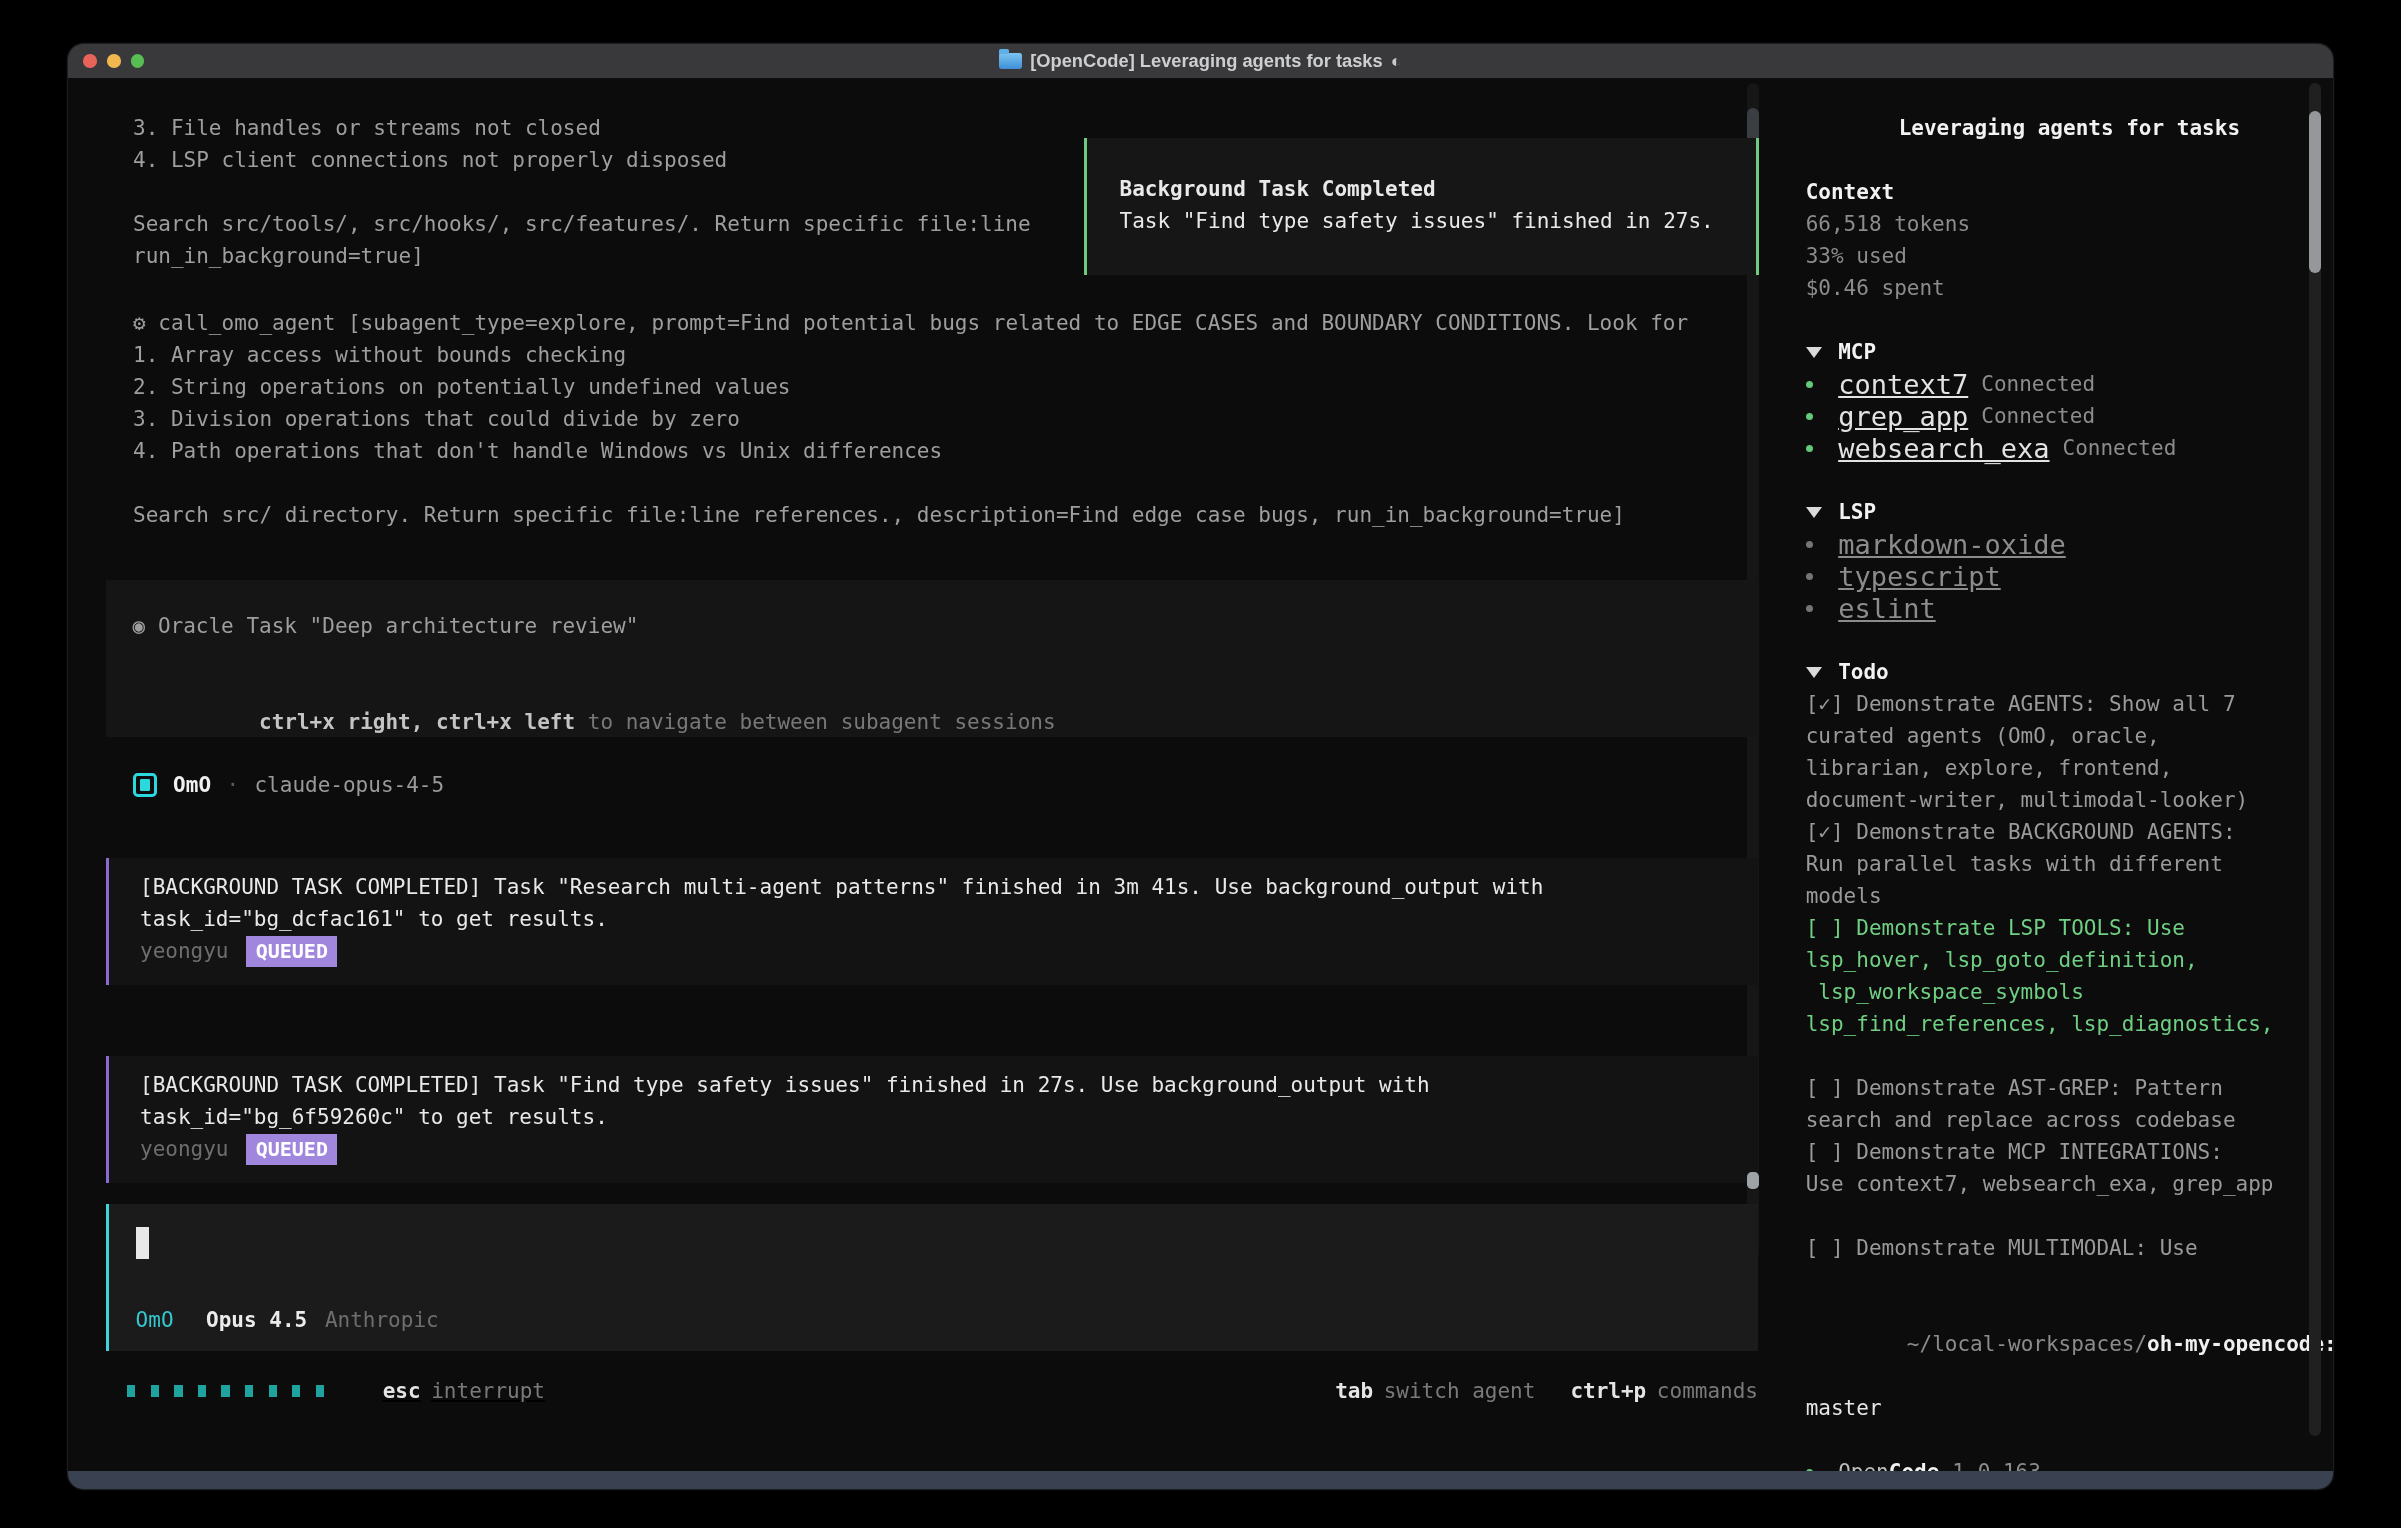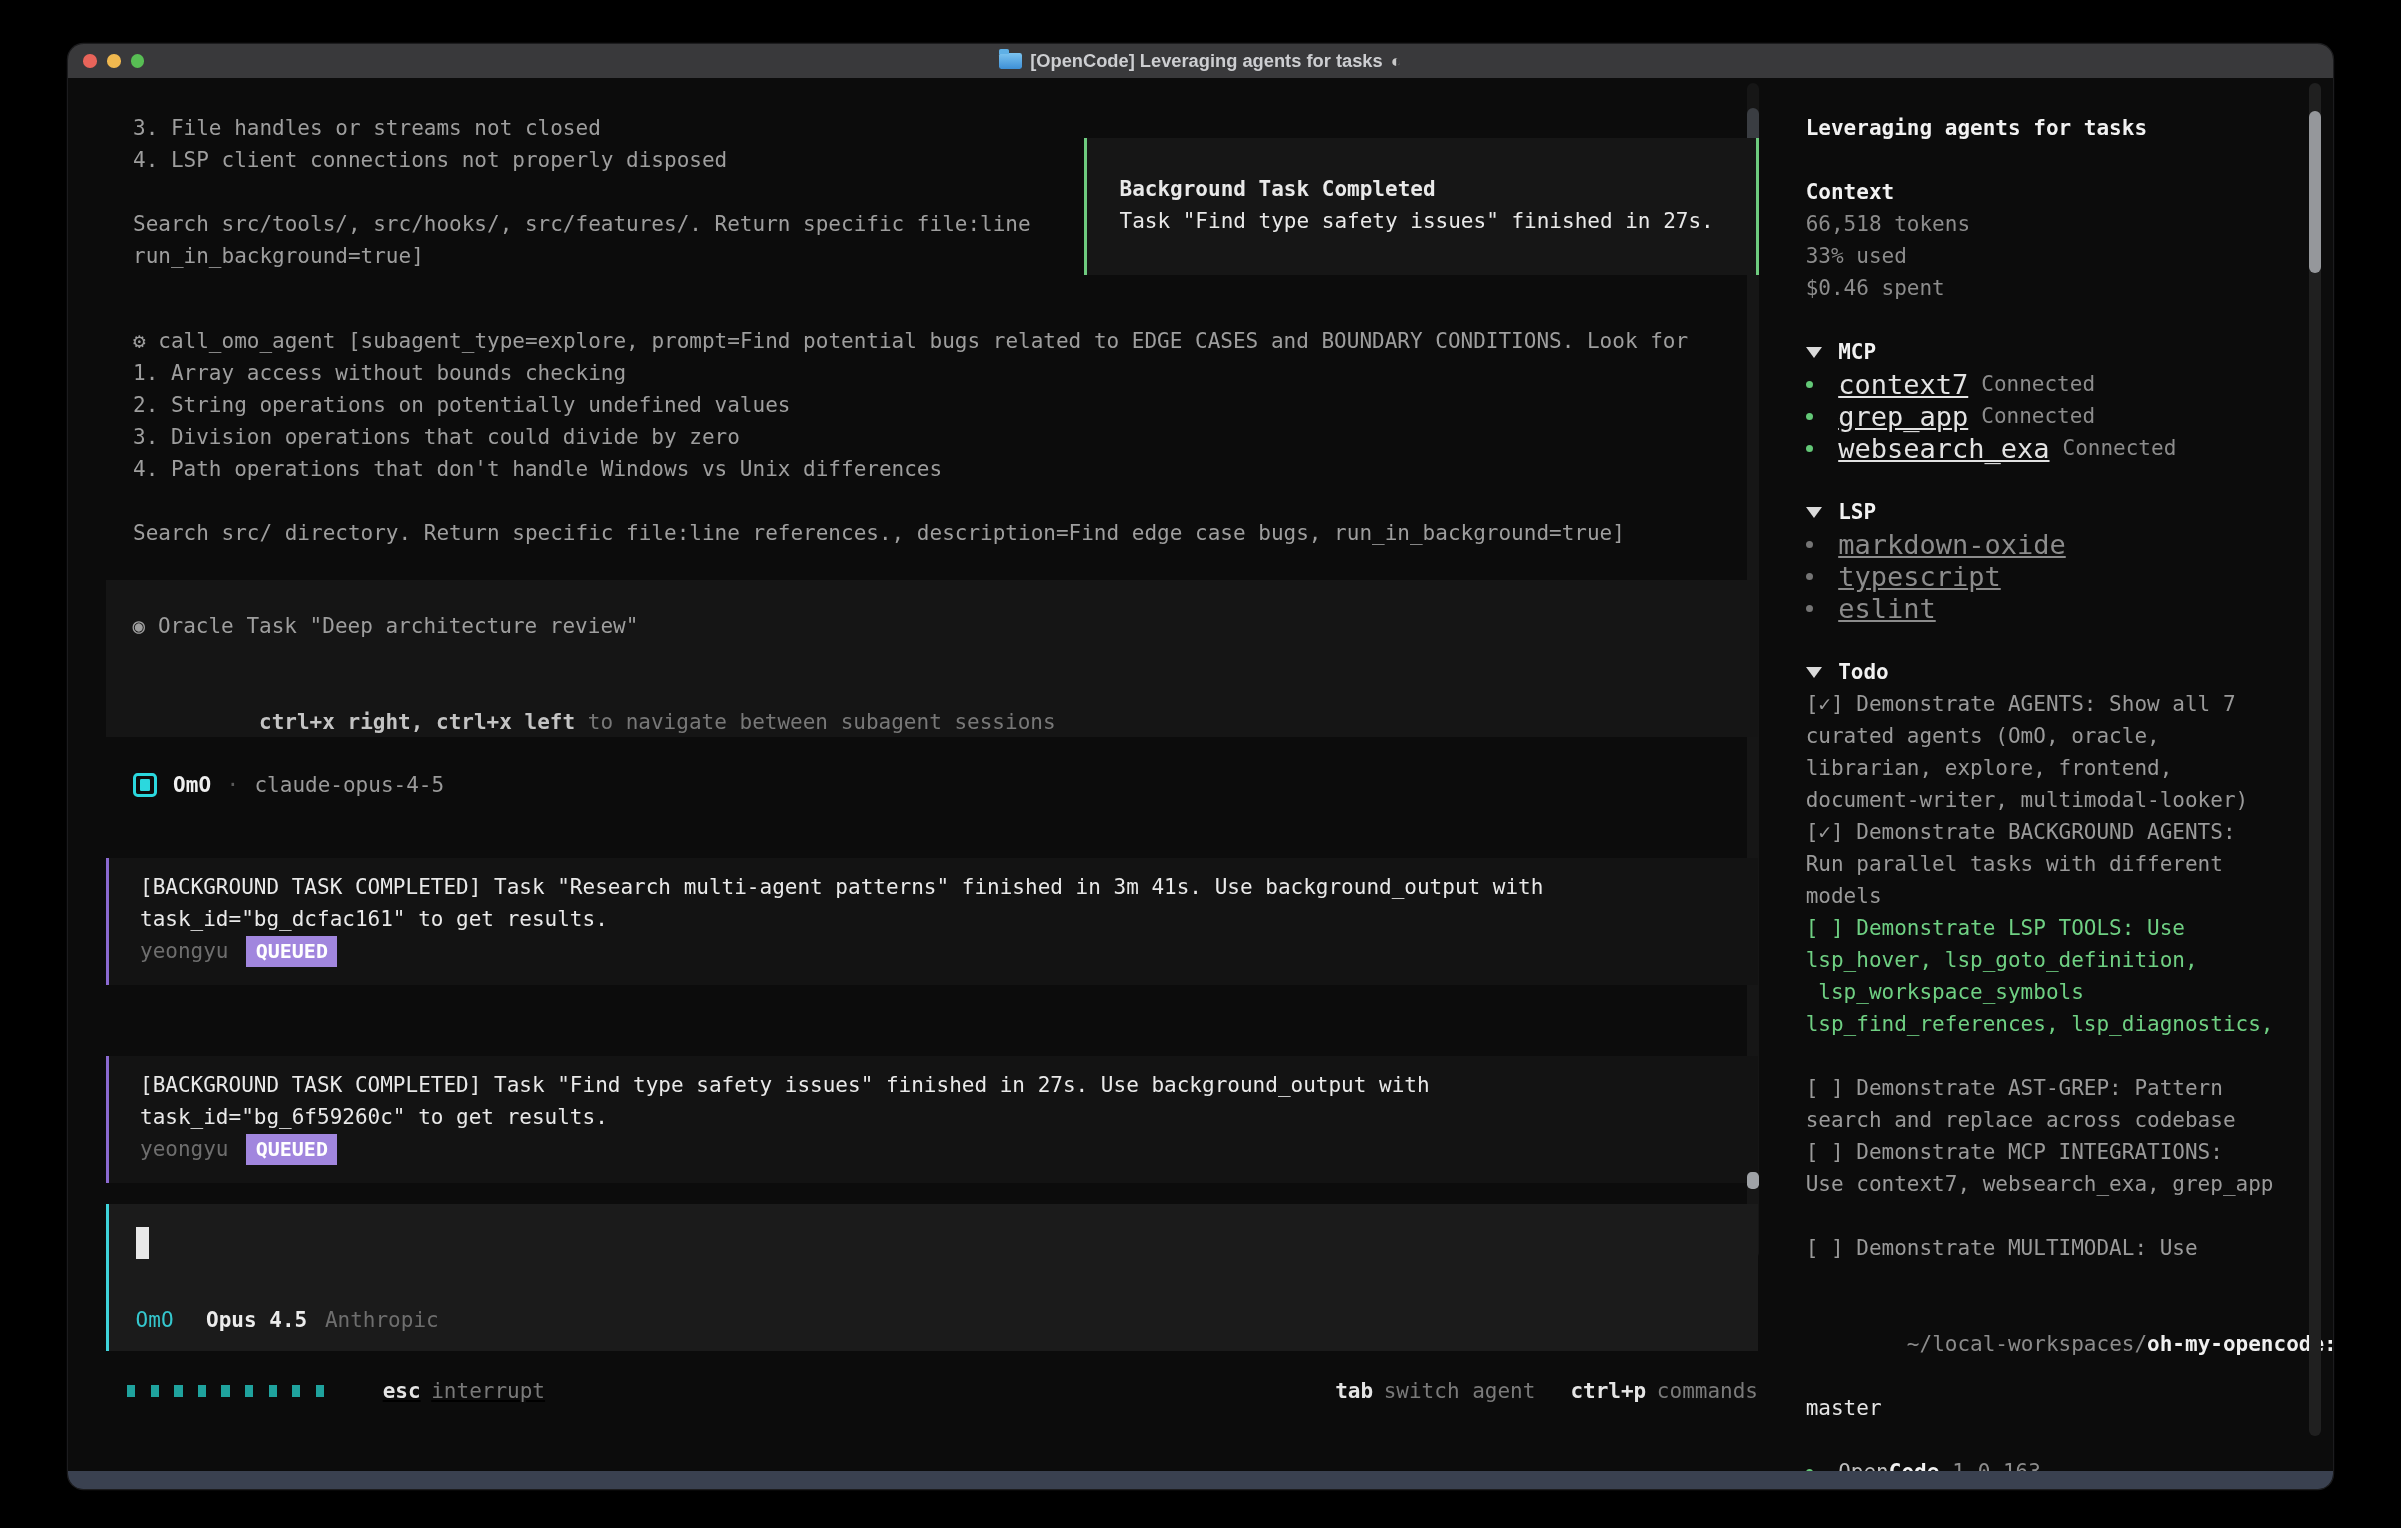--- a/index.html
+++ b/index.html
@@ -22,21 +22,21 @@
   .line{min-height:32px;line-height:32px;font-size:21px;white-space:pre;}
   .dim{color:#9E9E9E;} .bright{color:#E9E9E9;} .faint{color:#787878;}
   .bold{font-weight:bold;}
   
   .main{position:absolute;left:0;top:0;width:1717px;height:1393px;overflow:hidden;}
   .top-lines{position:absolute;left:65px;top:34px;z-index:1;}
   .notif{position:absolute;left:1016px;top:60px;width:675px;height:137px;background:#161616;
     border-left:3px solid #6ECB7F;border-right:3px solid #6ECB7F;padding:35px 0 0 32.5px;box-sizing:border-box;z-index:2;}
   .notif .line{line-height:32px;}
   .notif-title{}
-  .tool-block{position:absolute;left:65px;top:247px;z-index:1;width:1619px;}
+  .tool-block{position:absolute;left:65px;top:229px;z-index:1;width:1619px;}
   .oracle{position:absolute;left:38px;top:502px;width:1652px;height:157px;background:#151515;
     padding:29.5px 0 0 26.6px;box-sizing:border-box;z-index:1;}
   .oracle-gap{height:32px;}
   .agent-header{position:absolute;left:65px;top:691px;height:32px;display:flex;align-items:center;z-index:1;}
   .agent-icon{width:23.6px;height:23.6px;border:3px solid #2BD8DE;border-radius:4.7px;position:relative;margin-right:16.5px;box-sizing:border-box;}
   .agent-icon::before{content:"";position:absolute;left:3.5px;top:2.4px;right:3.5px;bottom:2.4px;background:#2BD8DE;border-radius:1.2px;}
   .agent-header .name{color:#F0F0F0;font-weight:bold;font-size:21px;}
   .agent-header .sep{color:#5A5A5A;font-size:21px;margin:0 15.4px;}
   .agent-header .model{color:#9A9A9A;font-size:21px;}
   .taskbox{position:absolute;left:38px;width:1652px;height:127px;background:#131313;
@@ -61,21 +61,21 @@
   .status-left .keyhint{margin-left:59px;}
   .status-left .keylabel{margin-left:10.6px;}
   .status-right{margin-left:auto;display:flex;align-items:center;}
   .status-right .keylabel{margin-left:10.6px;}
   .status-right .gap{width:35px;}
   .m-track{position:absolute;left:1679px;top:4.7px;width:11.8px;height:1176px;background:#161616;border-radius:5.9px;z-index:0;}
   .m-thumb-top{position:absolute;left:1679px;top:29.5px;width:11.8px;height:47px;background:#3A3D42;border-radius:5.9px;z-index:0;}
   .m-thumb-bottom{position:absolute;left:1679px;top:1094px;width:11.8px;height:16.5px;background:#9FA2A6;border-radius:4.7px;z-index:3;}
   
   .sidebar{position:absolute;left:1717px;top:0;width:548px;height:1393px;padding:34px 0 0 20.7px;box-sizing:border-box;}
-  .sb-title{color:#F2F2F2;font-weight:bold;}
+  .sb-title{color:#F2F2F2;font-weight:bold;text-align:center;}
   .sb-heading-row{display:flex;align-items:center;height:32px;cursor:default;}
   .marker{width:32.5px;flex:none;display:flex;align-items:center;}
   .tri{width:0;height:0;border-left:8.3px solid transparent;border-right:8.3px solid transparent;border-top:11.8px solid #DADADA;}
   .bullet{width:7px;height:7px;border-radius:50%;}
   .bullet.greenb{background:#63C877;} .bullet.grayb{background:#757575;}
   .sb-heading{color:#F2F2F2;font-weight:bold;font-size:21px;}
   .srow{display:flex;align-items:center;height:32px;}
   .srow .nm{color:#E3E3E3;font-size:27px;white-space:pre;text-decoration:underline;}
   .srow .st{color:#8C8C8C;font-size:21px;margin-left:13px;white-space:pre;}
   .srow .nm.dimname{color:#8C8C8C;}

